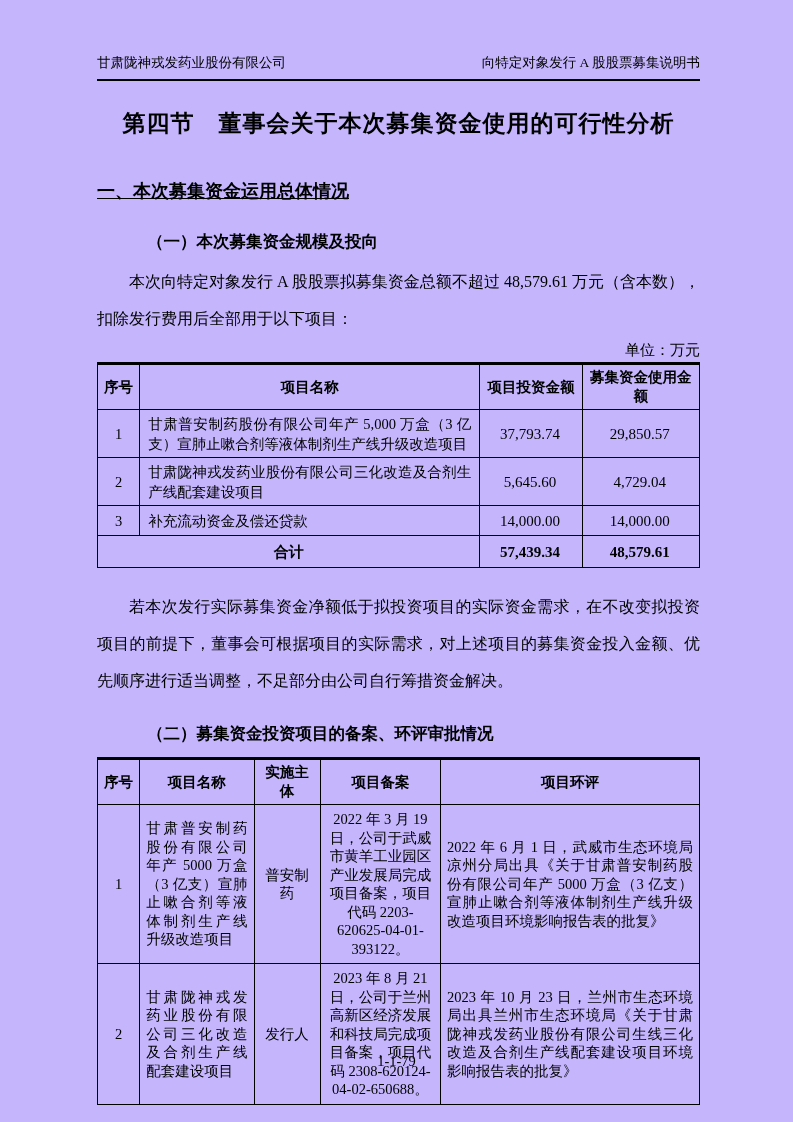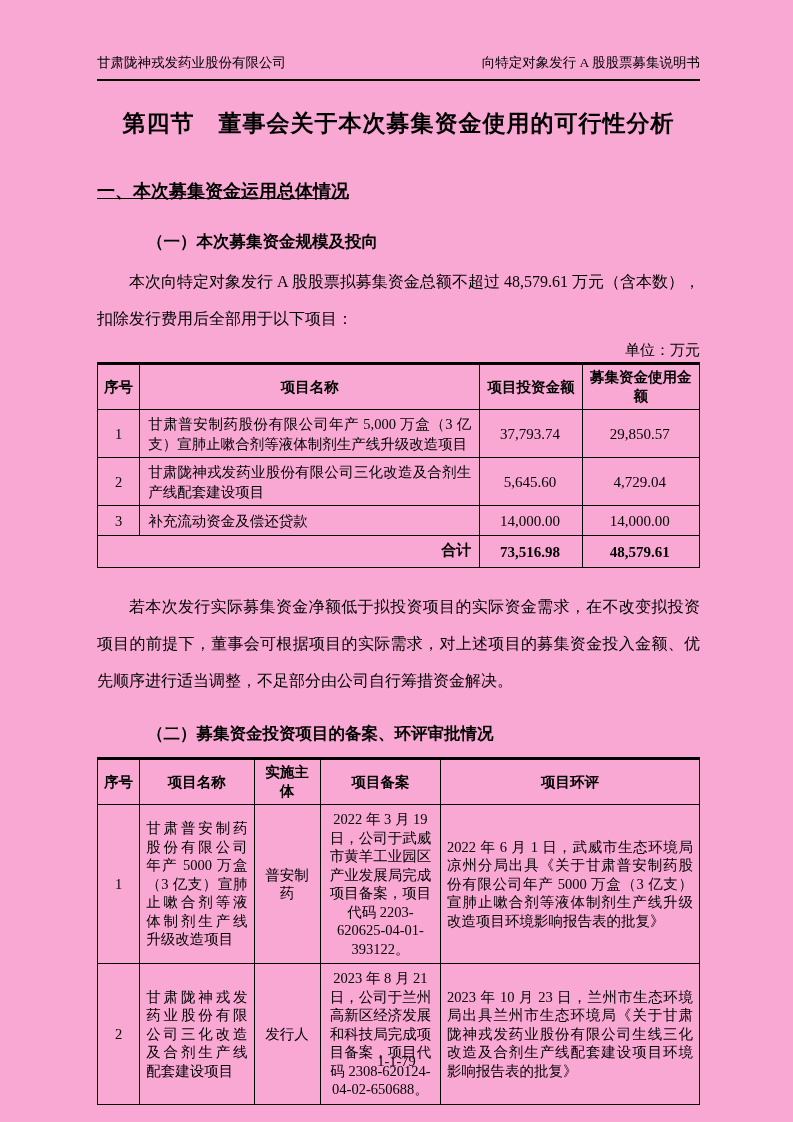--- a/index.html
+++ b/index.html
@@ -1,20 +1,20 @@
 <!DOCTYPE html>
 <html lang="zh"><head>
 <meta charset="utf-8">
 <style>
   html,body { margin:0; padding:0; background:#888; }
   .page {
     position:relative;
     width:793px; height:1122px;
     margin:0 auto;
-    background:#f9a8d4;
+    background:#c4b5fd;
     box-sizing:border-box;
     padding:54px 93px 0 97px;
     font-family:"Liberation Serif","DejaVu Serif",serif;
     color:#000;
     overflow:hidden;
   }
   
   .doc-header {
     display:flex; justify-content:space-between; align-items:flex-end;
     font-size:13.5px;
@@ -79,22 +79,22 @@
     text-align:center;
     padding:3px 4px;
     line-height:19px;
   }
   td { padding:3px 8px; line-height:20px; }
   .cell-center { text-align:center; }
   .cell-left   { text-align:justify; }
   .cell-num    { text-align:center; padding-right:10px; font-size:15px; }
   .row-total td { font-weight:bold; }
   .row-total .total-label {
-    font-family:Liberation Mono, monospace;
-    text-align:right;
+    font-family:Liberation Serif, serif;
+    text-align:center;
     font-size:15px;
   }
   
   .t1 col.c-no   { width:7%; }
   .t1 col.c-name { width:56.5%; }
   .t1 col.c-inv  { width:17%; }
   .t1 col.c-use  { width:19.5%; }
   .t1 thead tr   { height:46px; }
   .t1 .r1 { height:48px; }
   .t1 .r2 { height:48px; }
@@ -173,21 +173,21 @@
         <td class="cell-num">4,729.04</td>
       </tr>
       <tr class="r3">
         <td class="cell-center">3</td>
         <td class="cell-left">补充流动资金及偿还贷款</td>
         <td class="cell-num">14,000.00</td>
         <td class="cell-num">14,000.00</td>
       </tr>
       <tr class="row-total">
         <td class="total-label" colspan="2">合计</td>
-        <td class="cell-num">73,516.98</td>
+        <td class="cell-num">57,439.34</td>
         <td class="cell-num">48,579.61</td>
       </tr>
     </tbody>
   </table>
 
   <div class="para" style="margin-top:20px;">若本次发行实际募集资金净额低于拟投资项目的实际资金需求，在不改变拟投资项目的前提下，董事会可根据项目的实际需求，对上述项目的募集资金投入金额、优先顺序进行适当调整，不足部分由公司自行筹措资金解决。</div>
 
 
   <div class="h-level2" style="margin-top:24px;">（二）募集资金投资项目的备案、环评审批情况</div>
 

